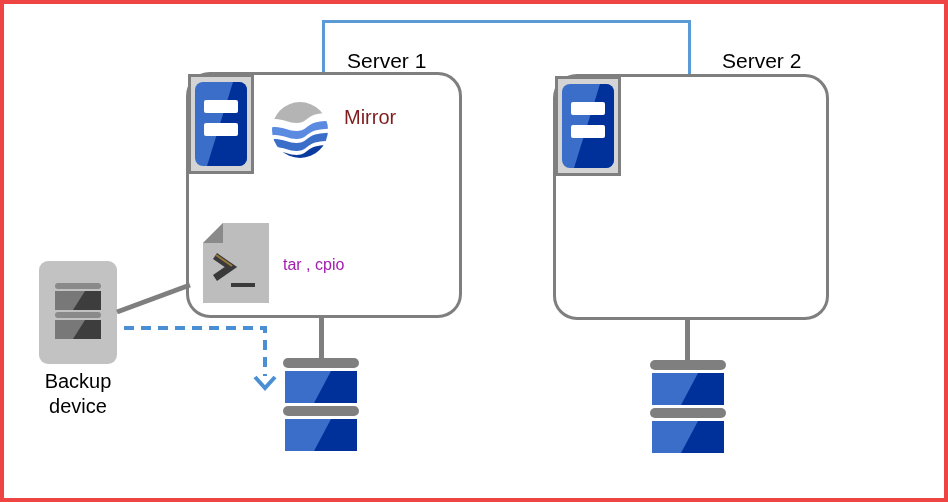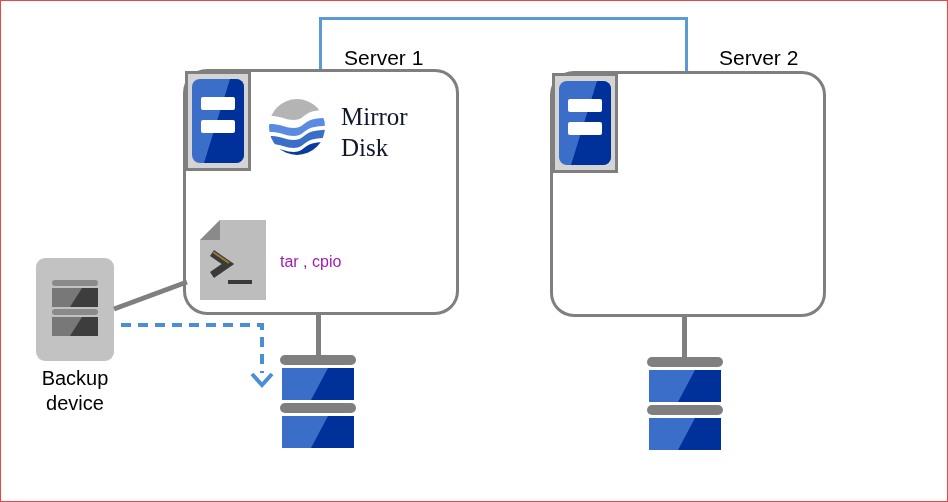--- a/index.html
+++ b/index.html
@@ -8,21 +8,21 @@
     background: #ffffff;
   }
   body {
     font-family: "Liberation Sans", sans-serif;
   }
   #canvas {
     position: relative;
     width: 948px;
     height: 502px;
     background: #ffffff;
-    border: 1px solid #ef4444;
+    border: 4px solid #ef4444;
     box-sizing: border-box;
     overflow: hidden;
   }
   .abs { position: absolute; }
 
   
   .net-line {
     background: #5b9bd5;
   }
 
@@ -48,25 +48,24 @@
     display: flex;
     align-items: center;
     justify-content: center;
   }
   .server-badge svg { display: block; }
 
   
   .mdr-logo svg { display: block; }
 
   .mdr-text {
-    font-size: 25px;
-    color: #0f172a;
+    font-size: 20px;
+    color: #7f1d1d;
     line-height: 1.22;
     white-space: nowrap;
-    font-family: Liberation Serif, serif;
   }
 
   
   .script-icon svg { display: block; }
   .script-text {
     font-size: 16px;
     color: #a21caf;
     white-space: nowrap;
     line-height: 1;
   }
@@ -137,21 +136,20 @@
         <path d="M-6 22 C 8 10, 22 30, 36 18 C 46 10, 54 14, 64 10 L64 -8 L-6 -8 Z" fill="#b4b4b4"></path>
         <path d="M-6 30 C 8 18, 22 38, 36 26 C 46 18, 54 22, 64 18 L64 26 C 54 30, 46 26, 36 34 C 22 46, 8 26, -6 38 Z" fill="#5b8be0"></path>
         <path d="M-6 42 C 8 30, 22 50, 36 38 C 46 30, 54 34, 64 30 L64 38 C 54 42, 46 38, 36 46 C 22 58, 8 38, -6 50 Z" fill="#3b6ec9"></path>
         <path d="M-6 54 C 8 42, 22 62, 36 50 C 46 42, 54 46, 64 42 L64 66 L-6 66 Z" fill="#0b3b9e"></path>
       </g>
     </svg>
   </div>
 
   <div class="abs mdr-text" style="left:340px; top:101px;">
     <div>Mirror</div>
-    <div>Disk</div>
   </div>
 
   <div class="abs script-icon" style="left:199px; top:219px;">
     <svg width="66" height="80" viewBox="0 0 66 80" aria-hidden="true">
       <path d="M20 0 H66 V80 H0 V20 Z" fill="#bdbdbd"></path>
       <path d="M20 0 L0 20 H20 Z" fill="#8a8a8a"></path>
       <path d="M12 33 L28 44 L12 55" fill="none" stroke="#3a3a3a" stroke-width="7" stroke-linecap="butt" stroke-linejoin="miter"></path>
       <path d="M13 32 L29 43" fill="none" stroke="#9a7a3a" stroke-width="2"></path>
       <rect x="28" y="60" width="24" height="4" fill="#3a3a3a"></rect>
     </svg>

